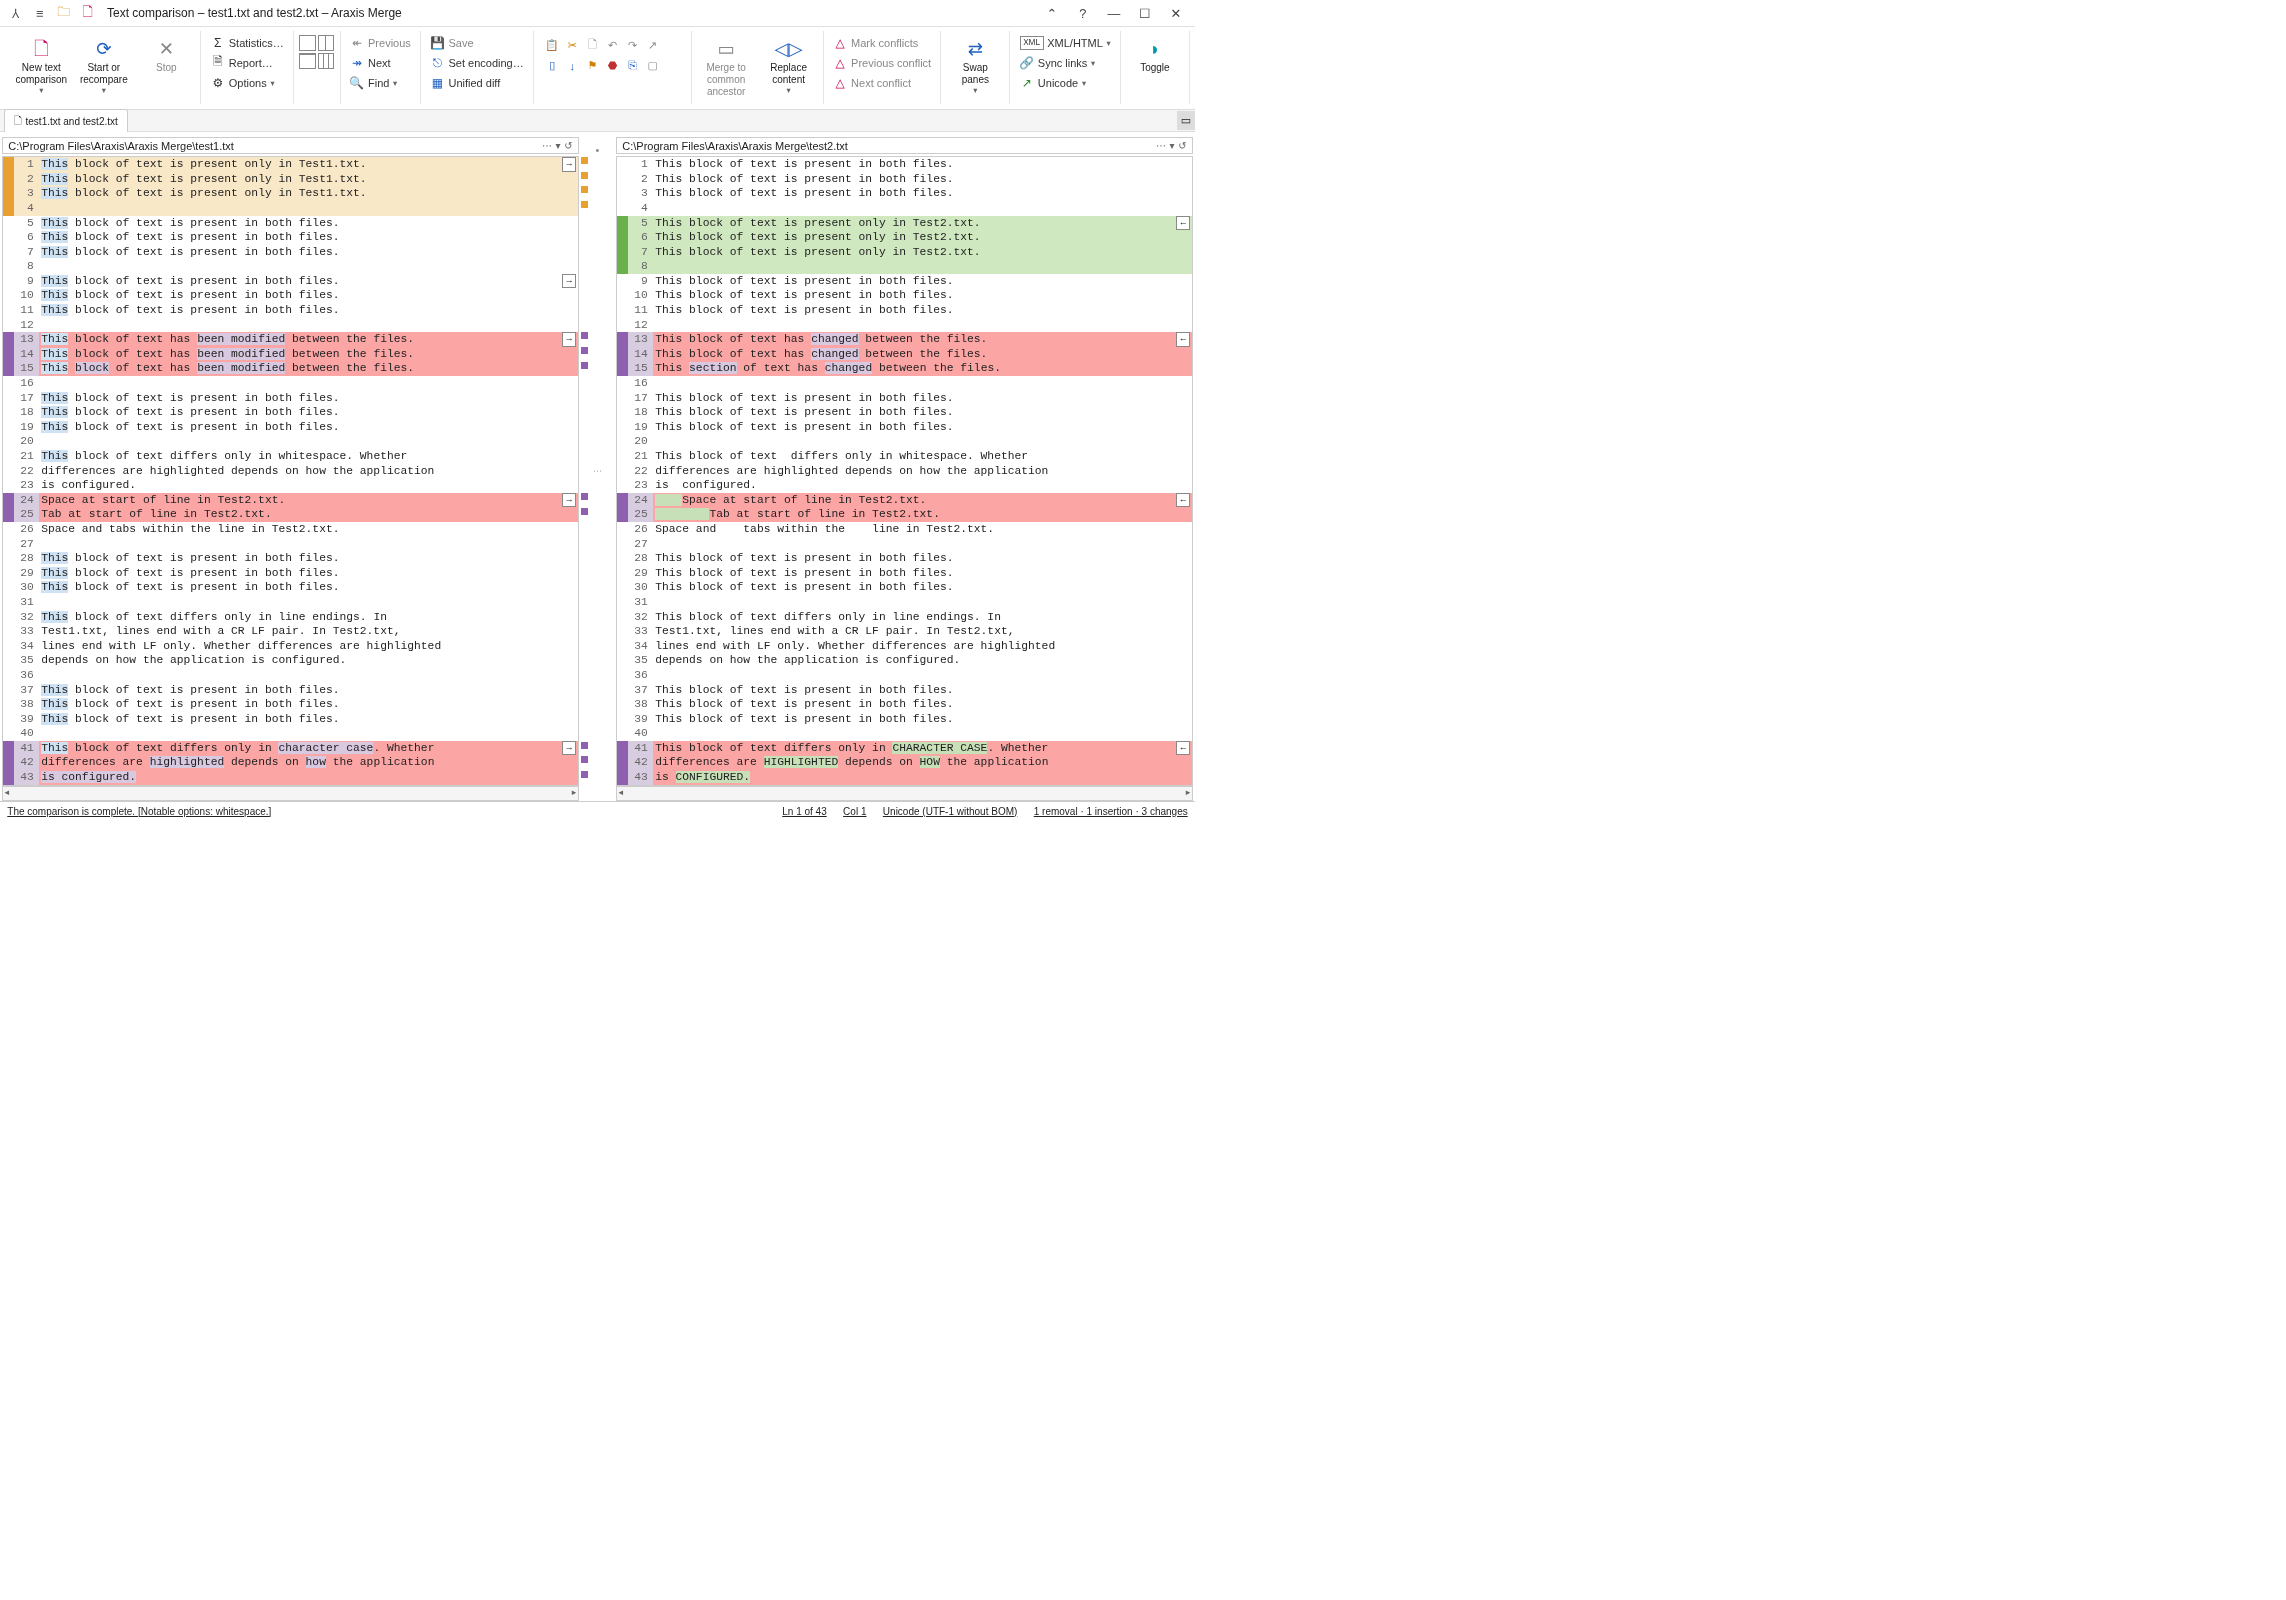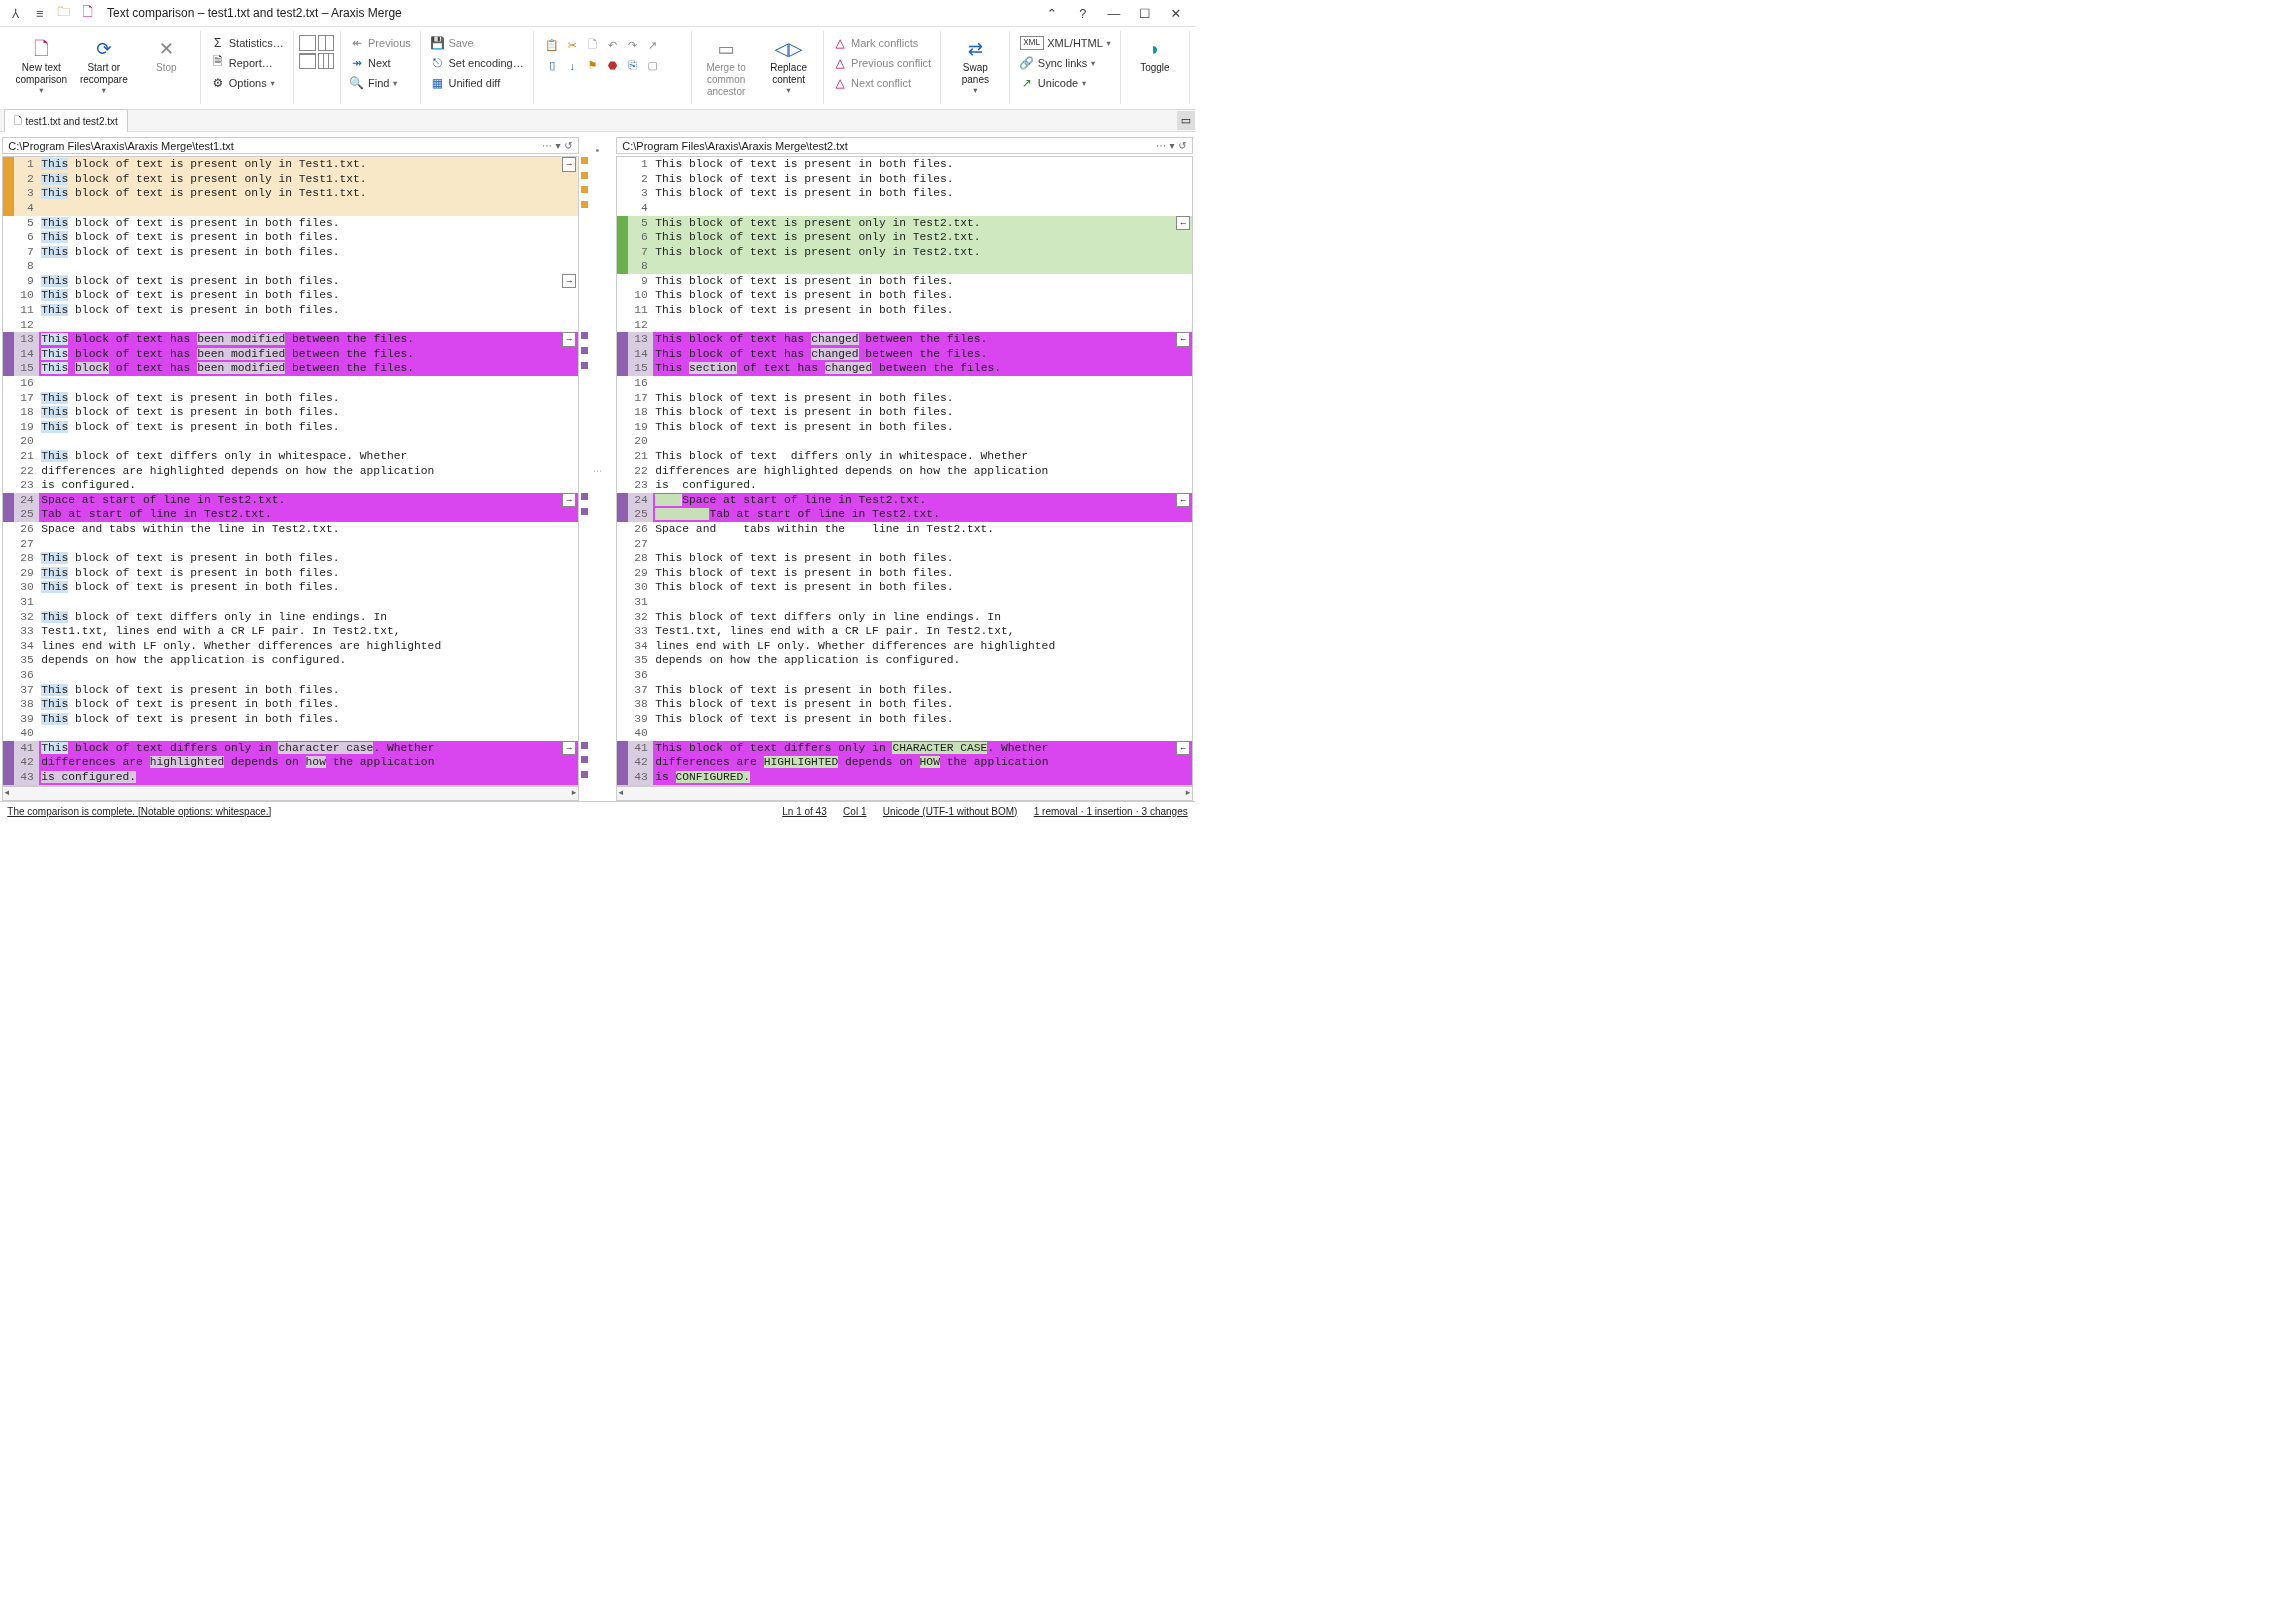--- a/index.html
+++ b/index.html
@@ -38,21 +38,21 @@
 .panes { display: flex; height: 630px; position: relative; }
 .pane { flex: 1; display: flex; flex-direction: column; border: 0.9px solid #ccc; margin: 0 1.8px; position: relative; background:#fff; }
 .mid-strip { width: 33px; display:flex; flex-direction:column; align-items:center; background:#fff; }
 .editor { flex:1; overflow:hidden; font-family: "Consolas","Courier New",monospace; font-size: 11.3px; line-height: 14.6px; position:relative; }
 .line { display:flex; align-items:stretch; height:14.6px; }
 .gutter-mark { width: 11px; background:#fff; }
 .lineno { width: 25.6px; text-align:right; padding-right:5.5px; color:#666; background:#fff; }
 .code { flex:1; padding-left:1.8px; white-space:pre; position:relative; }
 .hl-orange { background: #f8e8c8; }
 .hl-green { background: #d0e8c0; }
-.hl-purple { background: #d946ef; }
+.hl-purple { background: #fca5a5; }
 .hl-purple-ln { background: #d8cce0; }
 .word-blue { background: #cfe2f3; }
 .word-purple { background: #d8c8e0; }
 .word-green { background: #c8e0b8; }
 .arr-box { position:absolute; right:1.8px; top:0; width:14.6px; height:14.6px; border:0.9px solid #888; background:#fff; display:flex; align-items:center; justify-content:center; font-size:9.1px; }
 .gm-orange { background:#e8a030; }
 .gm-green { background:#6ab04c; }
 .gm-purple { background:#9060b0; }
 .right-strip { position:absolute; right:-11px; top:0; width:9.1px; bottom:0; background:#fff; }
 .rs-mark { position:absolute; width:7.3px; left:0.9px; height:7.3px; }

